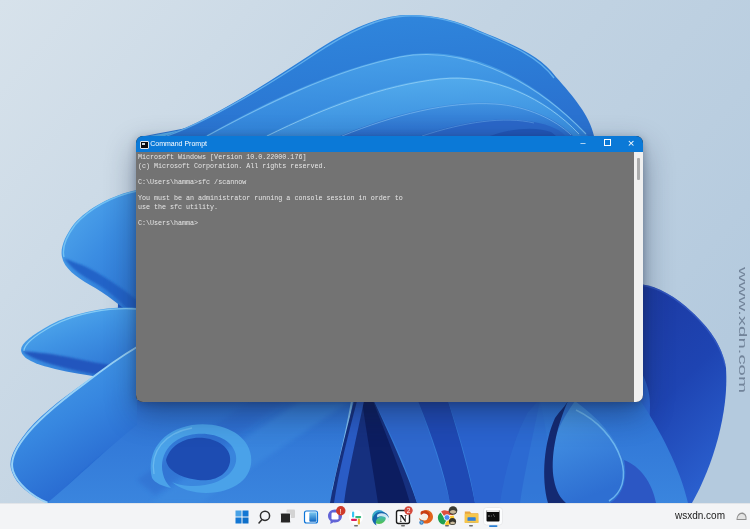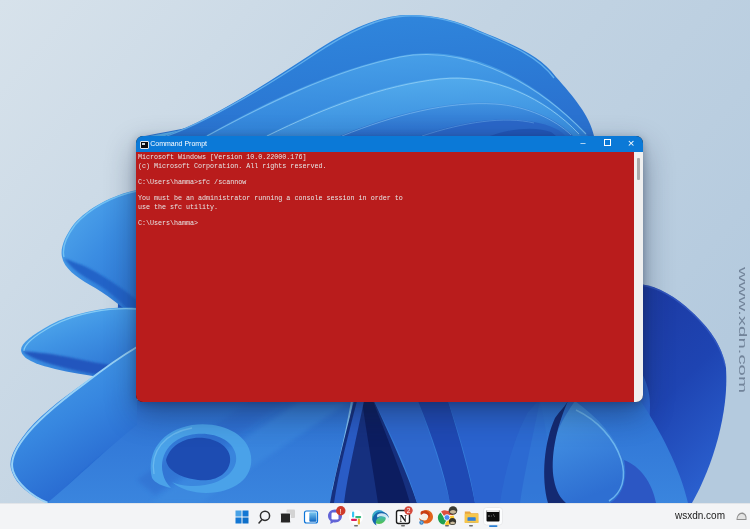--- a/index.html
+++ b/index.html
@@ -15,21 +15,21 @@
   #titleicon{position:absolute;left:4px;top:5px;width:7px;height:6px;
     background:#0c0c0c;border:1px solid #e8e8e8;border-radius:1px;}
   #titleicon:after{content:"";position:absolute;left:1px;top:1px;width:3px;height:2px;
     background:#cfd8dc;}
   #titletext{position:absolute;left:14.5px;top:4px;font-size:7px;line-height:8px;
     color:#fff;letter-spacing:0;}
   .winbtn{position:absolute;top:0;width:14px;height:16px;color:#fff;
     font-size:9px;line-height:15.5px;text-align:center;}
   
   #console{position:absolute;left:0;top:16.3px;width:498px;height:250px;
-    background:#b91c1c;border-radius:0 0 0 7px;
+    background:#737373;border-radius:0 0 0 7px;
     font-family:"Liberation Mono", monospace;font-size:6.7px;color:#e6e6e6;}
   #console pre{margin:0;padding:1.1px 0 0 2.2px;line-height:8.22px;font-family:inherit;}
   #scroll{position:absolute;right:0;top:16.3px;width:9.8px;height:250px;
     background:#f0f0f0;border-radius:0 0 7px 0;}
   #thumb{position:absolute;right:3.5px;top:6px;width:3px;height:22px;background:#aaabac;border-radius:1px;}
   
   #taskbar{position:absolute;left:0;top:503px;width:750px;height:26px;
     background:#f3f4f6;border-top:1px solid #e2e5e9;box-sizing:border-box;}
   #wm1{position:absolute;left:675px;top:510px;font-size:10px;color:#1a1a1a;
     font-family:"Liberation Sans",sans-serif;}

